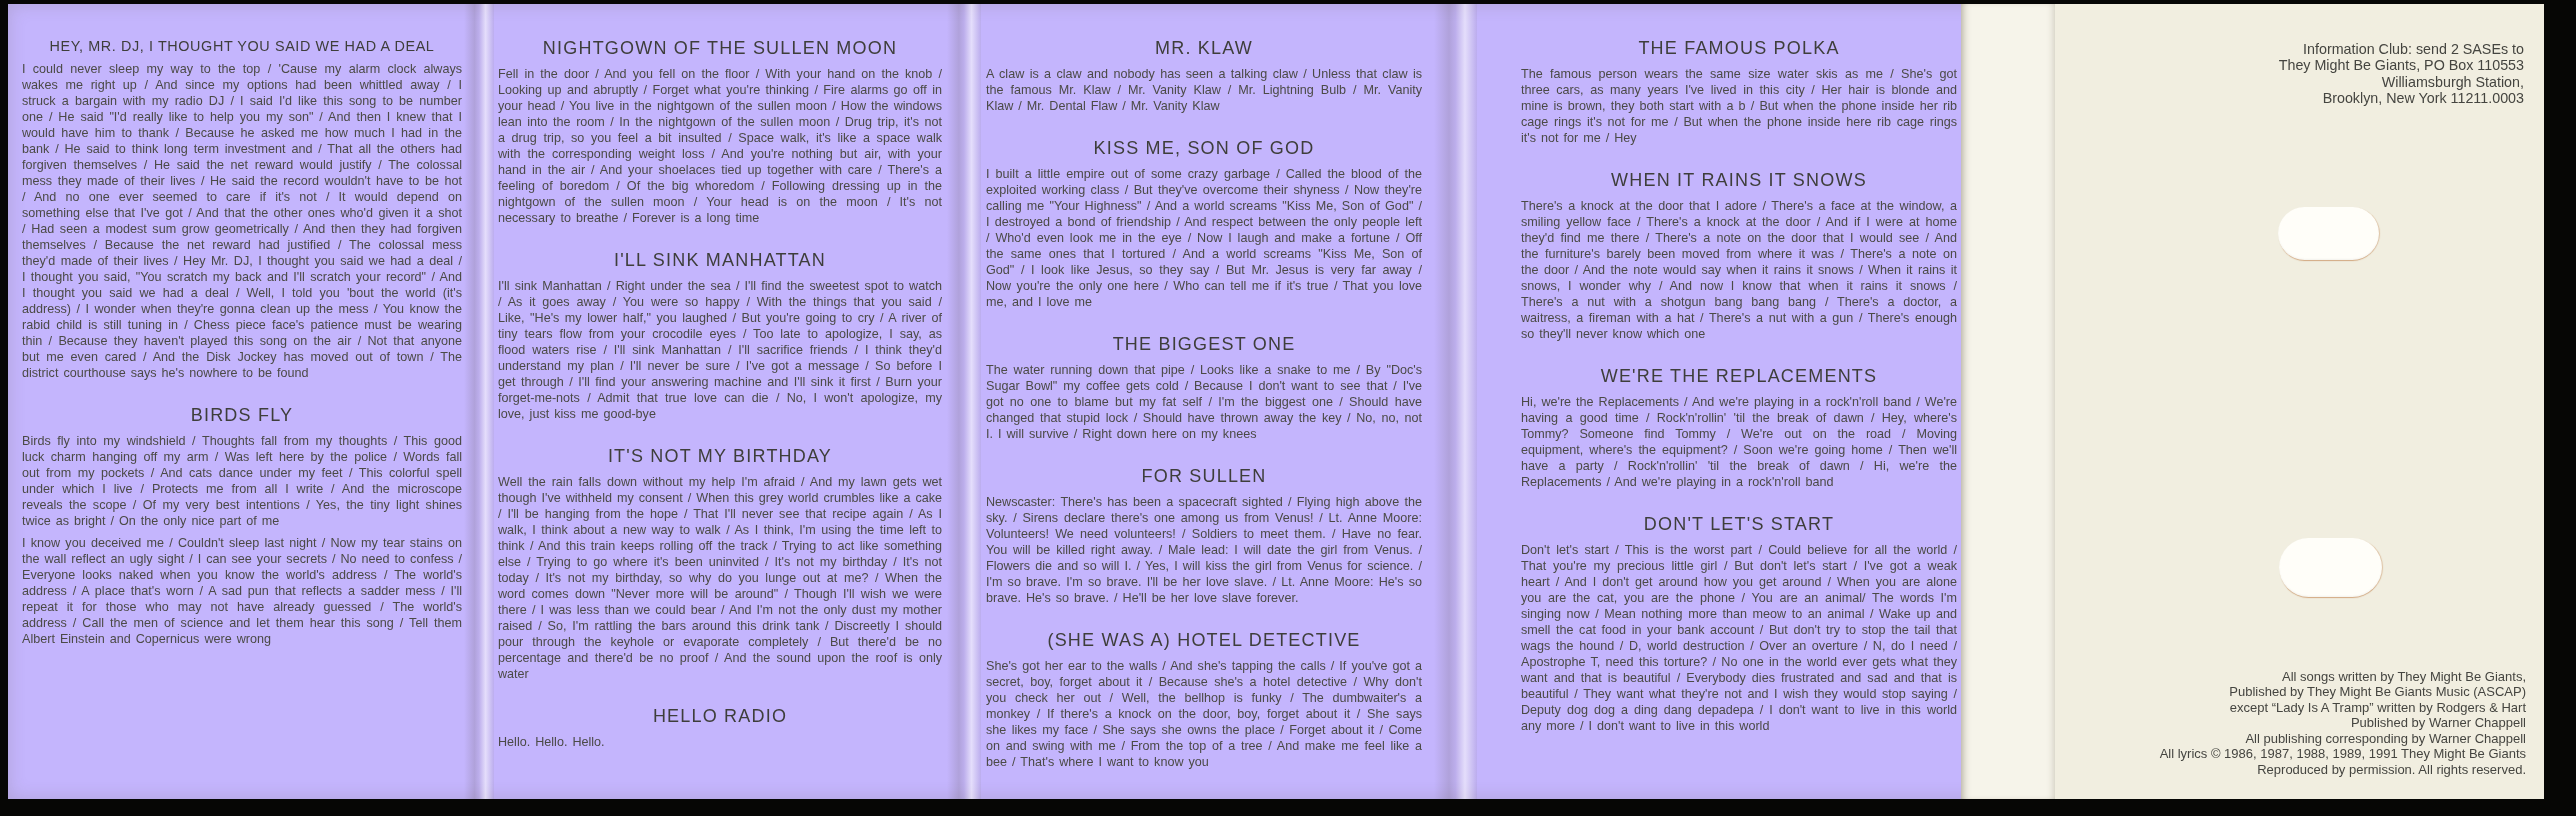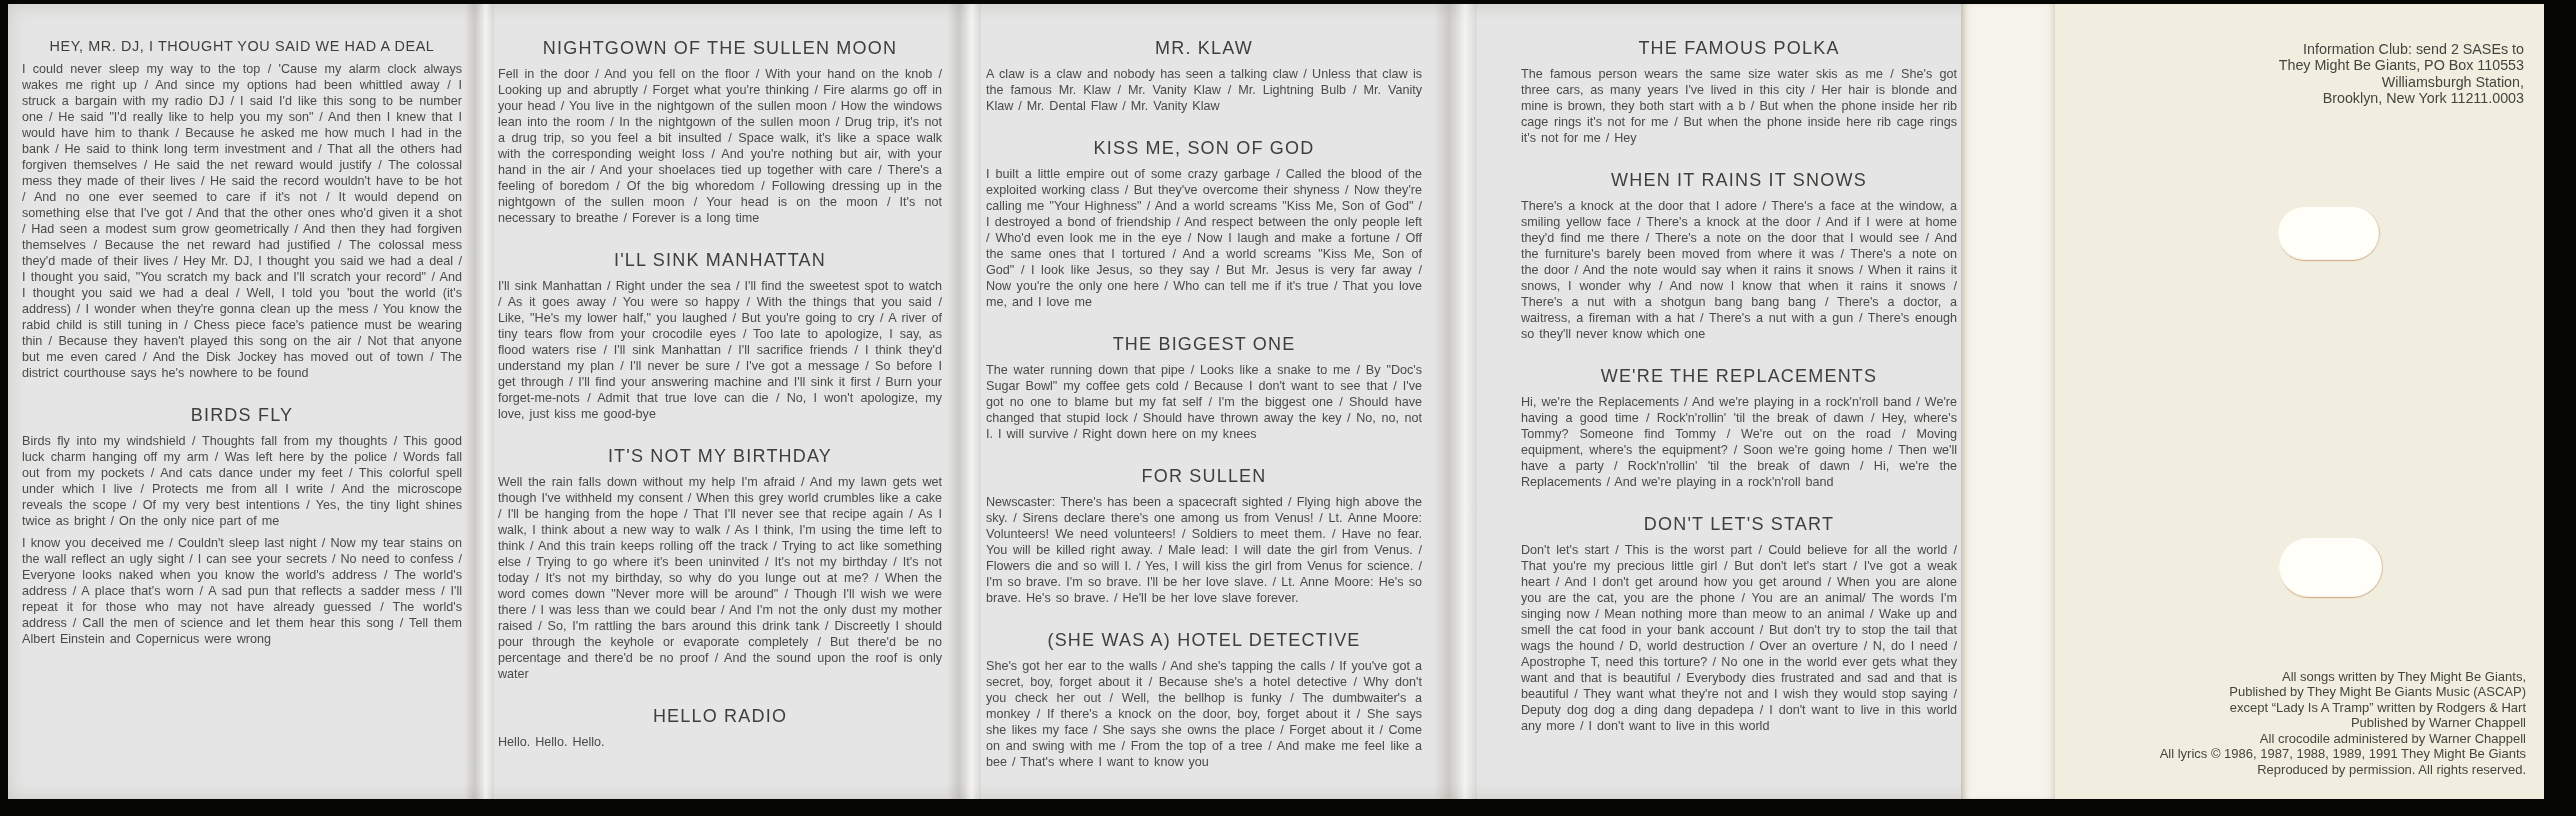--- a/index.html
+++ b/index.html
@@ -2,21 +2,21 @@
 <html><head>
 <meta charset="utf-8">
 <style>
   html,body { margin:0; padding:0; background:#060605; }
   .stage {
     position:relative; width:2576px; height:817px; background:#060605;
     overflow:hidden; font-family:"Liberation Sans", sans-serif;
   }
   .paper {
     position:absolute; left:8px; top:4px; width:2494px; height:795px;
-    background:#e5e5e5;
+    background:#c4b5fd;
     box-shadow: inset 0 0 18px rgba(90,75,45,0.18);
   }
   
   .panel {
     position:absolute; top:0; height:100%; box-sizing:border-box;
     padding-top:34px; color:#4b4a46;
   }
   .panel h2 {
     margin:24px 0 7px 0; text-align:center; font-weight:400;
     font-size:18px; letter-spacing:1.2px; color:#3e3e3b; white-space:nowrap;
@@ -126,21 +126,21 @@
         <div class="info-line">Information Club: send 2 SASEs to</div>
         <div class="info-line">They Might Be Giants, PO Box 110553</div>
         <div class="info-line">Williamsburgh Station,</div>
         <div class="info-line">Brooklyn, New York 11211.0003</div>
       </div>
       <div class="credits-block">
         <div class="credit-line">All songs written by They Might Be Giants,</div>
         <div class="credit-line">Published by They Might Be Giants Music (ASCAP)</div>
         <div class="credit-line">except “Lady Is A Tramp” written by Rodgers &amp; Hart</div>
         <div class="credit-line">Published by Warner Chappell</div>
-        <div class="credit-line">All crocodile administered by Warner Chappell</div>
+        <div class="credit-line">All publishing corresponding by Warner Chappell</div>
         <div class="credit-line">All lyrics © 1986, 1987, 1988, 1989, 1991 They Might Be Giants</div>
         <div class="credit-line">Reproduced by permission. All rights reserved.</div>
       </div>
     </div>
 
     <div class="pill pill-1"></div>
     <div class="pill pill-2"></div>
 
   </div>
 </div>

